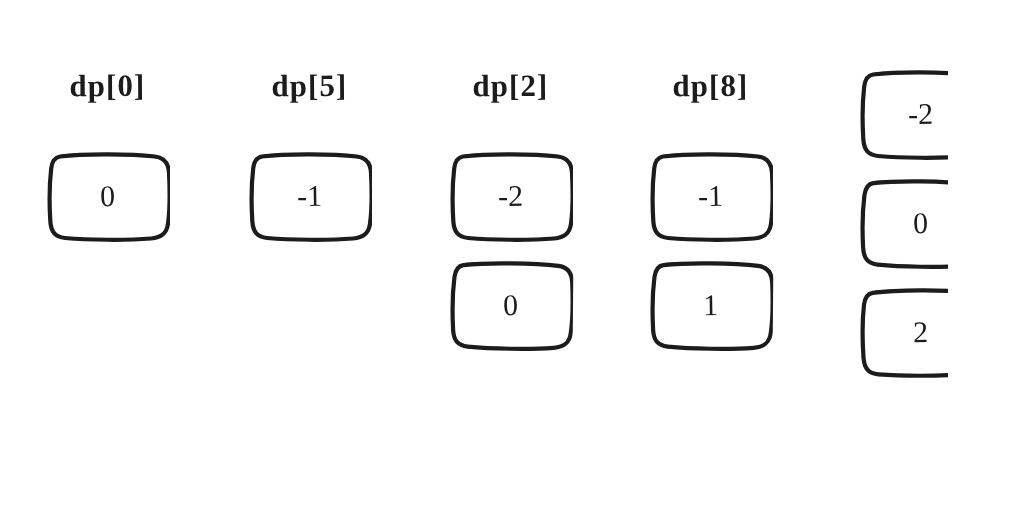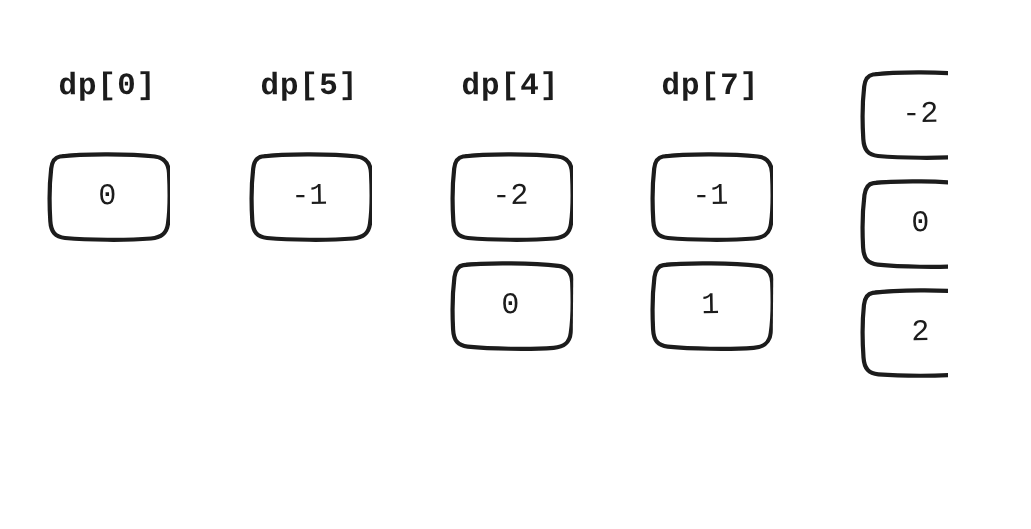--- a/index.html
+++ b/index.html
@@ -6,21 +6,21 @@
     margin: 0;
     padding: 0;
     background: #ffffff;
   }
   .canvas {
     position: relative;
     width: 948px;
     height: 529px;
     background: #ffffff;
     overflow: hidden;
-    font-family: Liberation Mono, monospace;
+    font-family: Liberation Serif, serif;
     border-radius: 28px;
   }
   .column {
     position: absolute;
     top: 68px;
     width: 125px;
   }
   .col-label {
     height: 82px;
     display: flex;
@@ -110,39 +110,39 @@
       <div class="box">
         <svg viewBox="0 0 125 94" width="125" height="94">
             <use href="#sketchRect"></use>
           </svg>
         <span class="val">-1</span>
       </div>
     </div>
   </section>
 
   <section class="column" style="left:448px">
-    <div class="col-label">dp[4]</div>
+    <div class="col-label">dp[2]</div>
     <div class="boxes">
       <div class="box">
         <svg viewBox="0 0 125 94" width="125" height="94">
             <use href="#sketchRect"></use>
           </svg>
         <span class="val">-2</span>
       </div>
       <div class="box">
         <svg viewBox="0 0 125 94" width="125" height="94">
             <use href="#sketchRect"></use>
           </svg>
         <span class="val">0</span>
       </div>
     </div>
   </section>
 
   <section class="column" style="left:648px">
-    <div class="col-label">dp[7]</div>
+    <div class="col-label">dp[8]</div>
     <div class="boxes">
       <div class="box">
         <svg viewBox="0 0 125 94" width="125" height="94">
             <use href="#sketchRect"></use>
           </svg>
         <span class="val">-1</span>
       </div>
       <div class="box">
         <svg viewBox="0 0 125 94" width="125" height="94">
             <use href="#sketchRect"></use>

